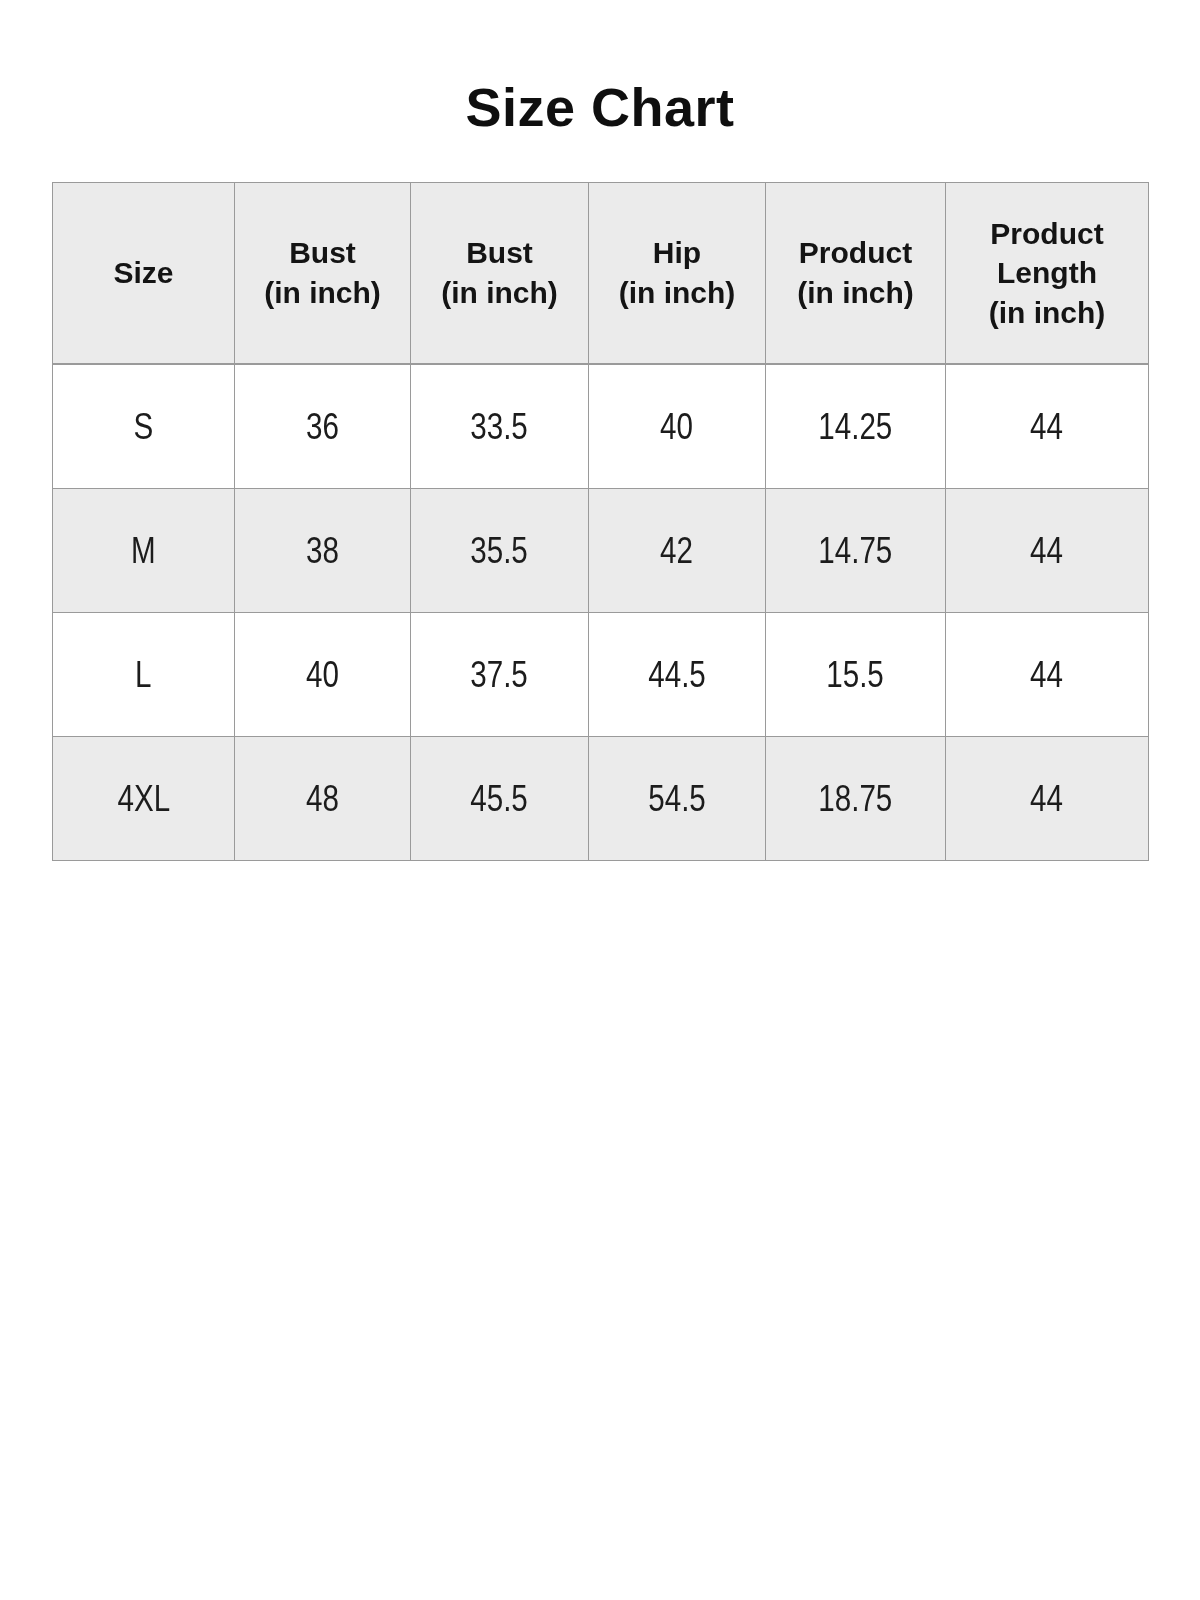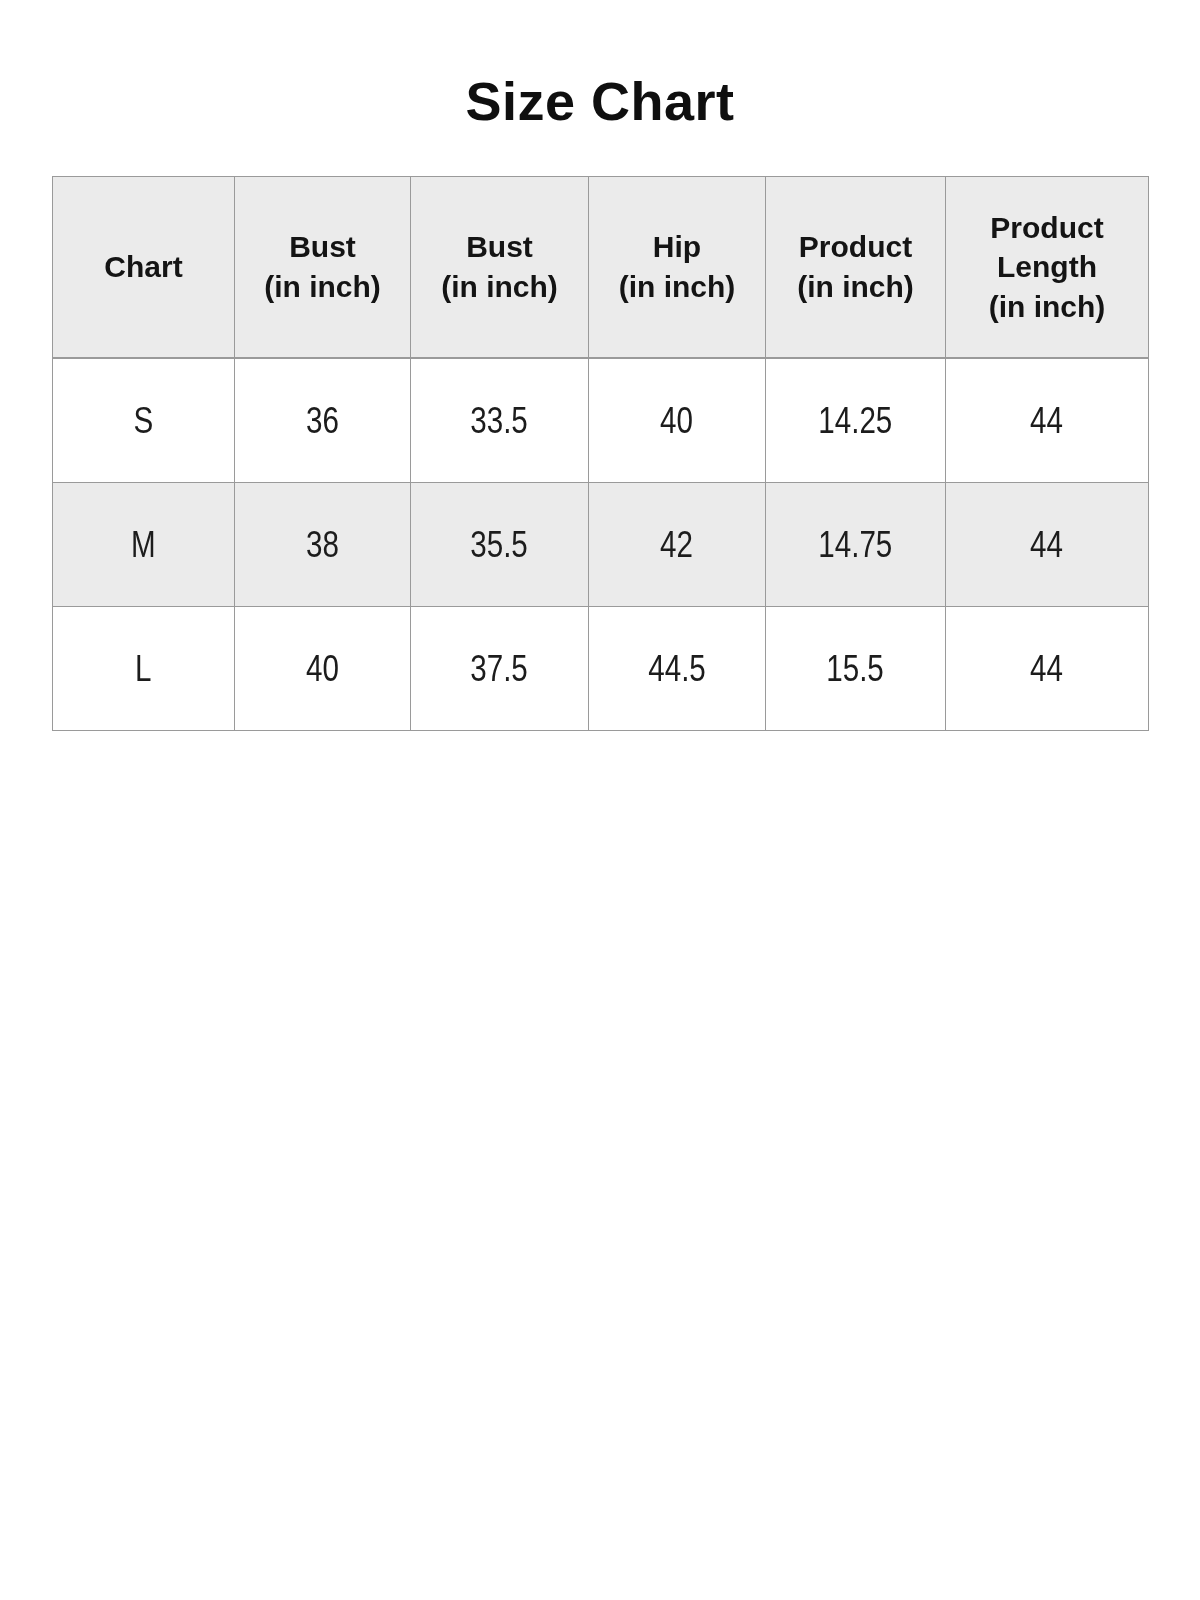--- a/index.html
+++ b/index.html
@@ -8,21 +8,21 @@
     background: #ffffff;
   }
   body {
     width: 1200px;
     height: 1600px;
     font-family: "Liberation Sans", sans-serif;
     color: #111111;
     overflow: hidden;
   }
   .page-title {
-    margin: 0;
+    margin: 6px;
     padding-top: 70px;
     text-align: center;
     font-size: 54px;
     font-weight: 600;
     letter-spacing: 0.5px;
     color: #0f0f0f;
   }
   .table-wrap {
     margin: 44px 52px 0 52px;
   }
@@ -84,21 +84,21 @@
       <col class="c-size">
         <col class="c-bust">
         <col class="c-waist">
       <col class="c-hip">
         <col class="c-shoulder">
         <col class="c-length">
     </colgroup>
     <thead>
       <tr>
         <th>
-          <span class="hname">Chart</span>
+          <span class="hname">Size</span>
             <span class="hunit"></span>
         </th>
         <th>
           <span class="hname">Bust</span>
             <span class="hunit">(in inch)</span>
         </th>
         <th>
           <span class="hname">Bust</span>
             <span class="hunit">(in inch)</span>
         </th>
@@ -134,15 +134,23 @@
         <td><span class="cell-text">44</span></td>
       </tr>
       <tr>
         <td><span class="cell-text">L</span></td>
         <td><span class="cell-text">40</span></td>
         <td><span class="cell-text">37.5</span></td>
         <td><span class="cell-text">44.5</span></td>
         <td><span class="cell-text">15.5</span></td>
         <td><span class="cell-text">44</span></td>
       </tr>
+      <tr>
+        <td><span class="cell-text">4XL</span></td>
+        <td><span class="cell-text">48</span></td>
+        <td><span class="cell-text">45.5</span></td>
+        <td><span class="cell-text">54.5</span></td>
+        <td><span class="cell-text">18.75</span></td>
+        <td><span class="cell-text">44</span></td>
+      </tr>
     </tbody>
   </table>
 </div>
 
 </body></html>

